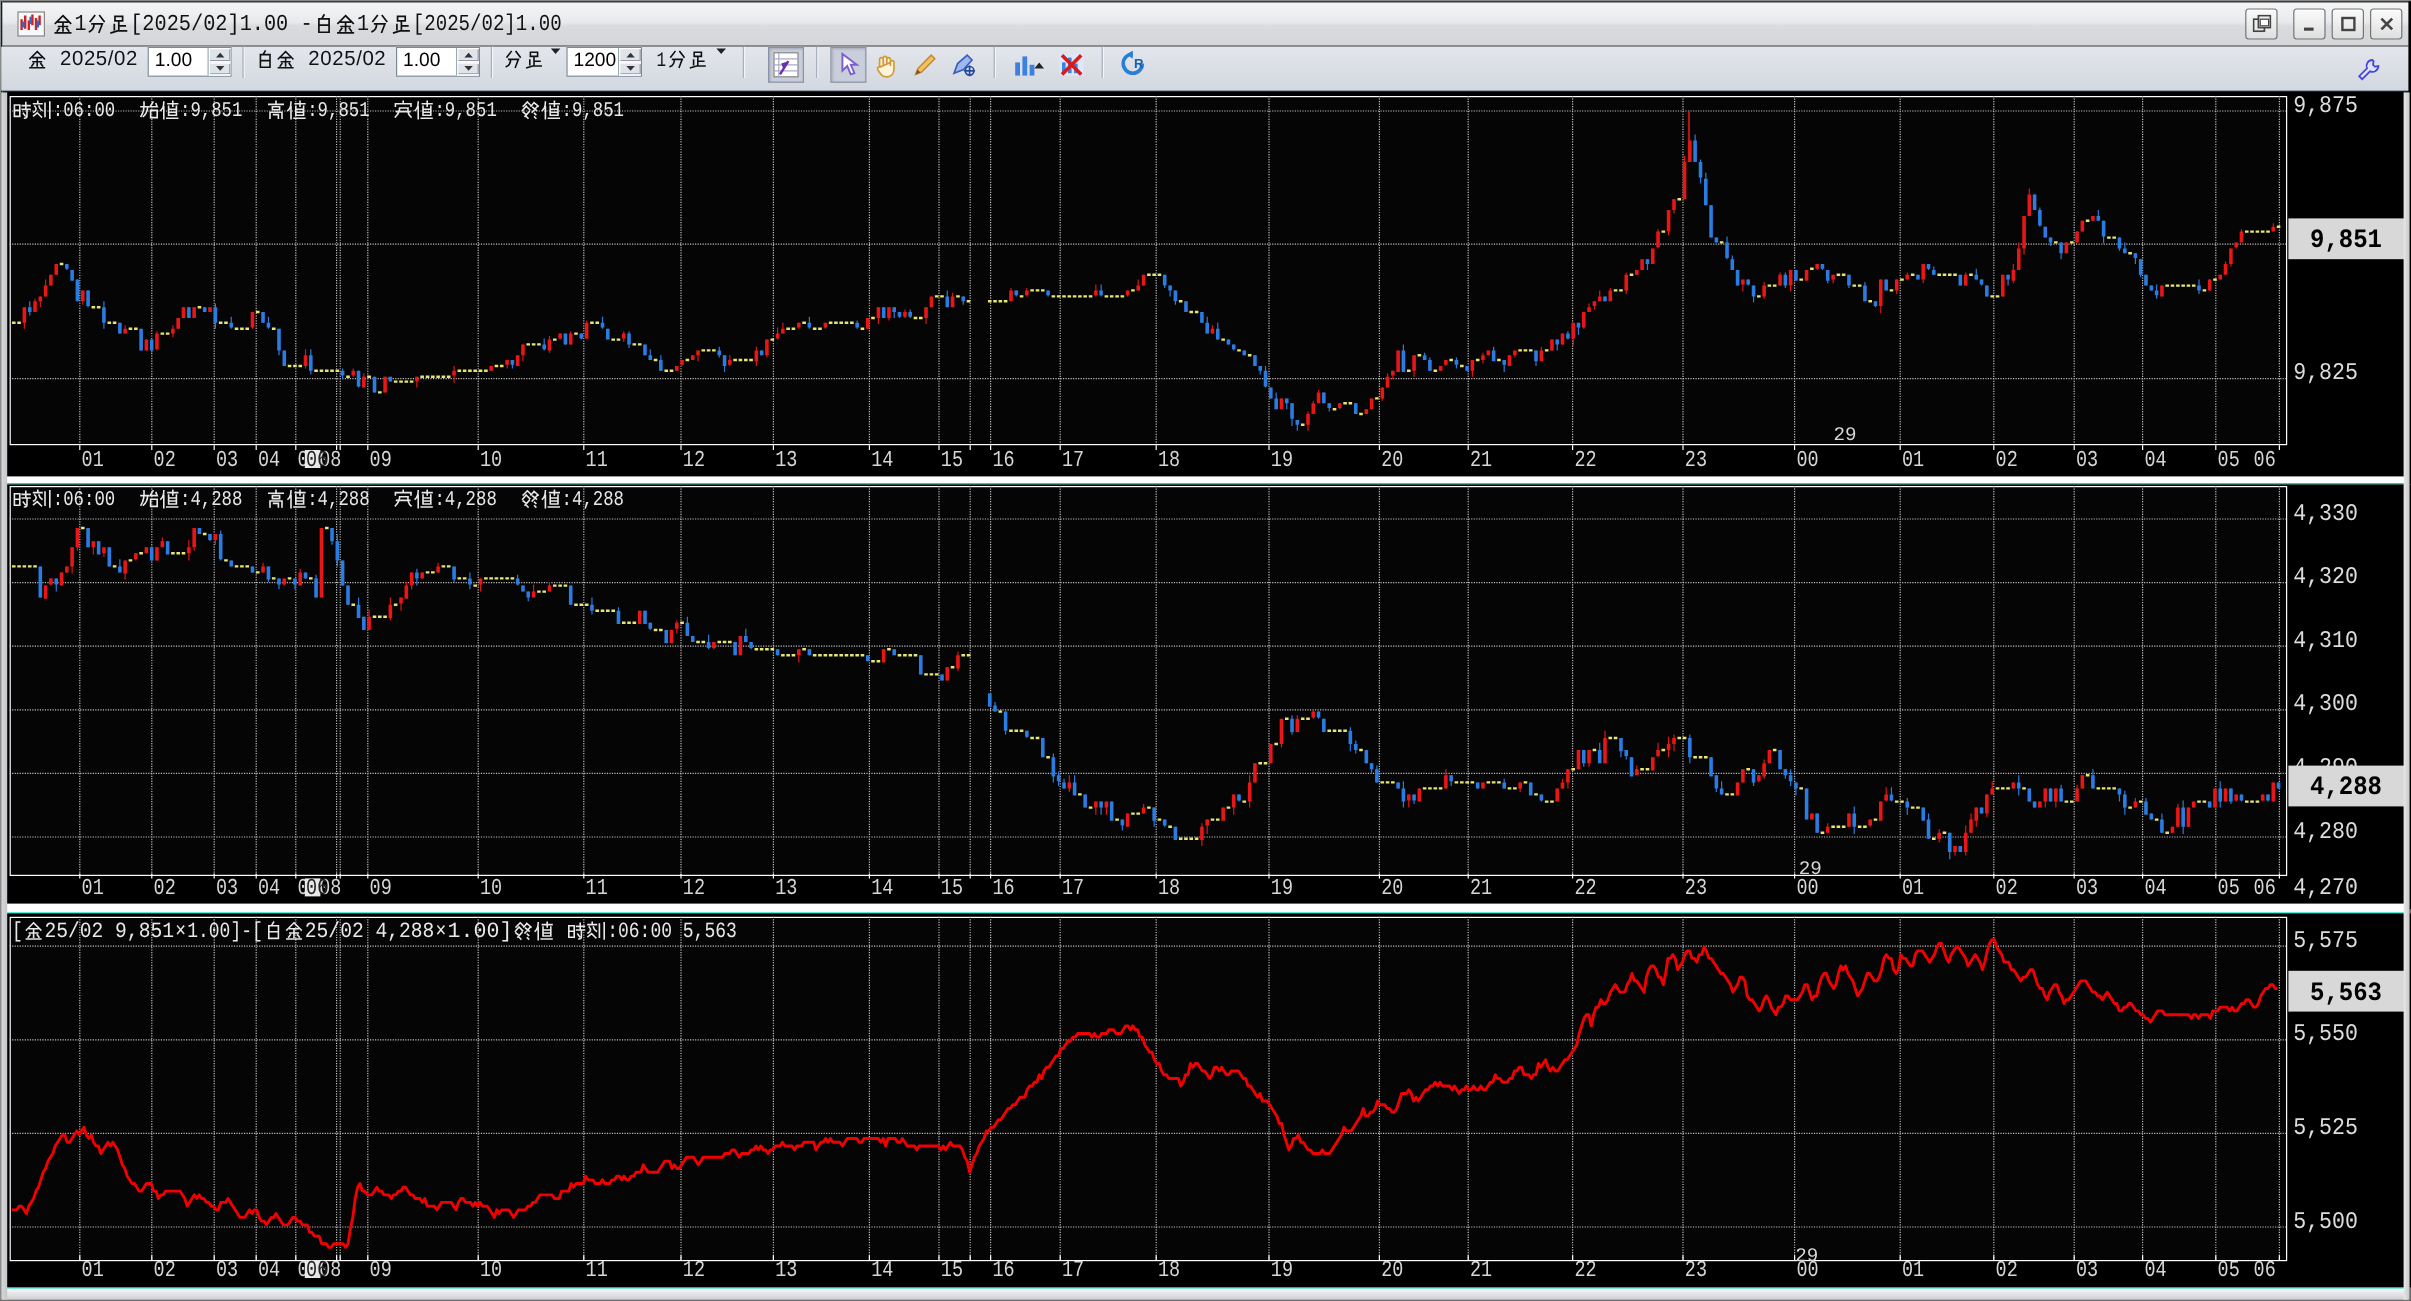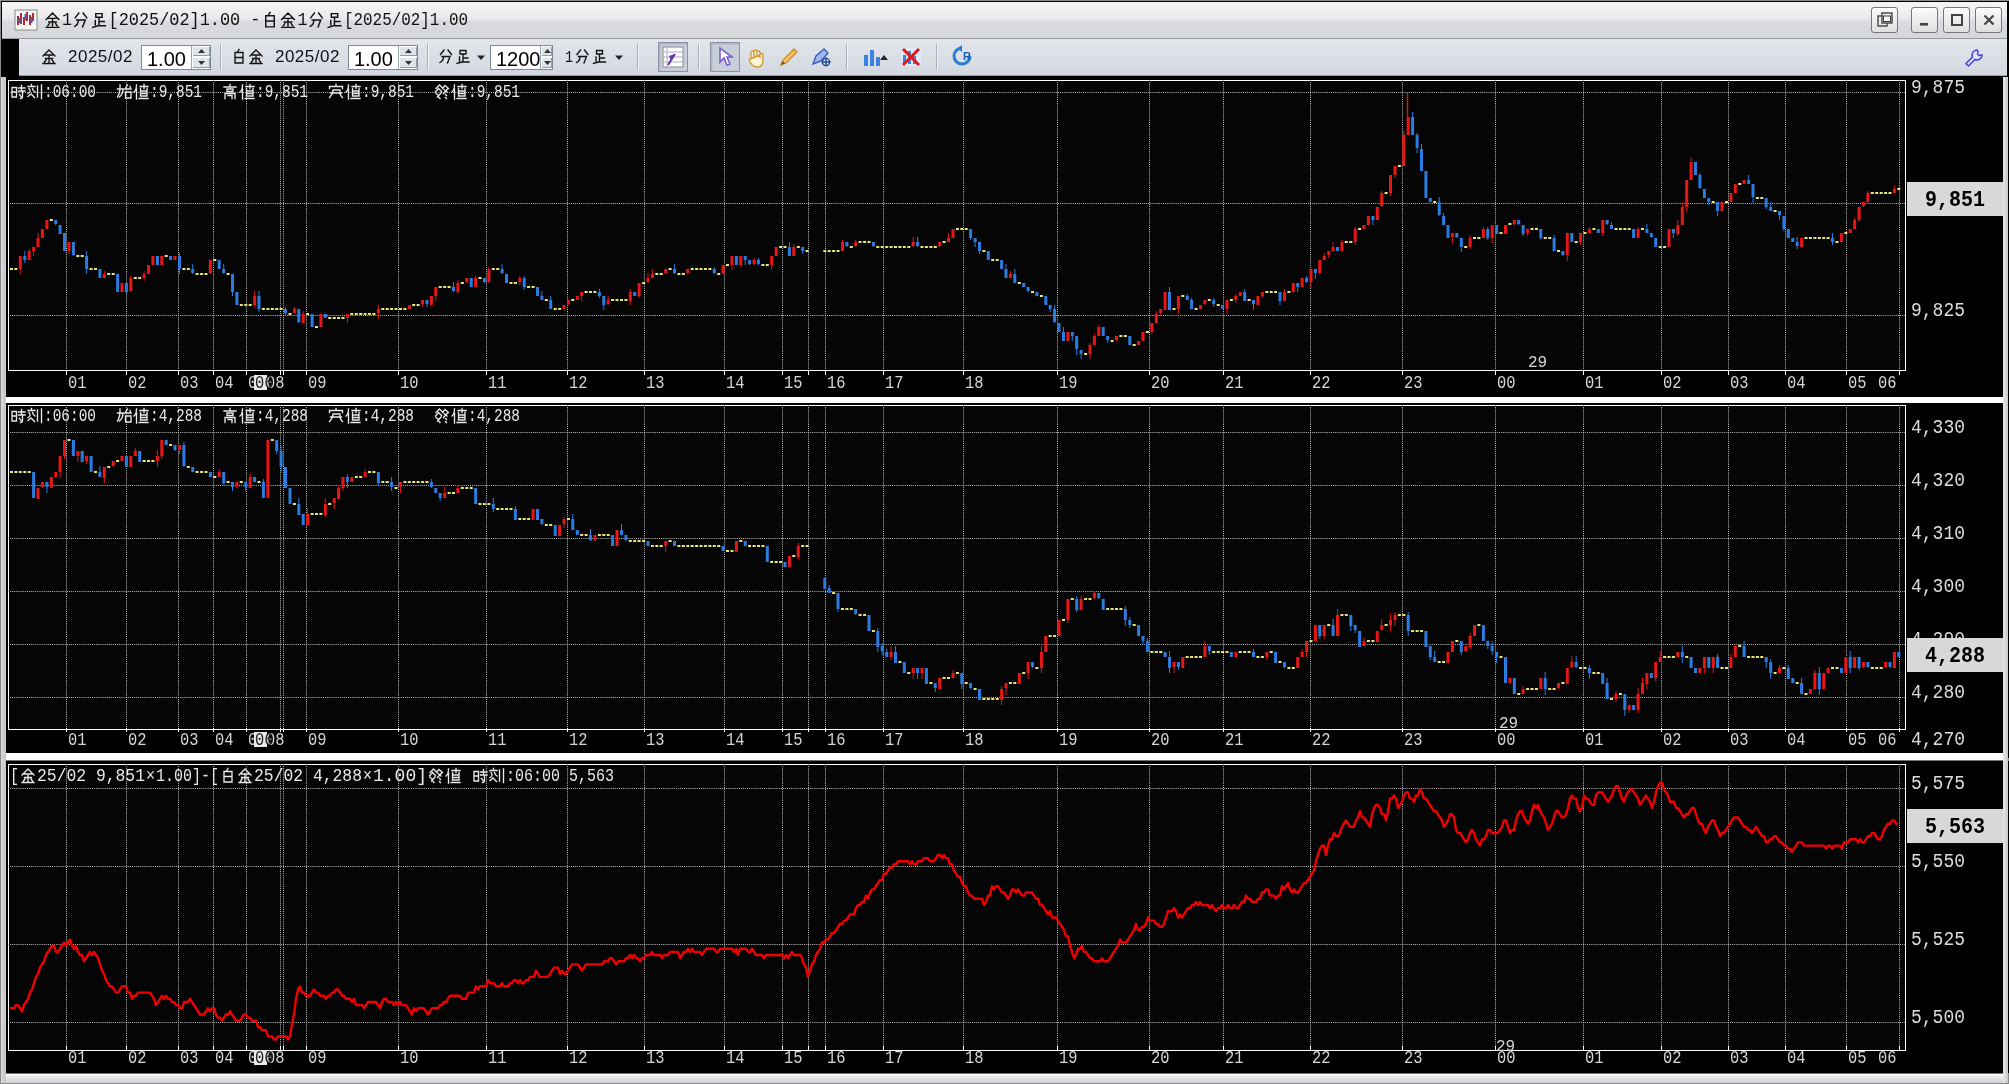--- a/index.html
+++ b/index.html
@@ -1,24 +1,24 @@
 <!DOCTYPE html>
 <html><head><meta charset="utf-8"><style>
 *{margin:0;padding:0;box-sizing:border-box}
 html,body{width:2009px;height:1084px;overflow:hidden;background:#000;font-family:"Liberation Sans",sans-serif}
 .frame{position:absolute;inset:0;border:1px solid #8a8a8a;background:#000}
 .titlebar{position:absolute;left:1px;top:1px;right:1px;height:37px;background:linear-gradient(#f4f5f6 0%,#e9eaec 45%,#d9dbde 55%,#d4d6da 100%);display:flex;align-items:center;padding-left:12px;border-bottom:1px solid #9a9a9a}
 .ticon{flex:0 0 auto}
 .wbtns{position:absolute;right:5px;top:5px;display:flex;gap:5px}
 .wb{width:27px;height:26px;background:linear-gradient(#fbfbfb,#dfdfdf);border:1px solid #777;border-radius:3px;display:flex;align-items:center;justify-content:center;box-shadow:inset 0 1px 0 #fff}
-.toolbar{position:absolute;left:18px;top:38px;right:1px;height:37px;background:linear-gradient(#e3e6ec,#d3d7df);display:flex;align-items:center;border-bottom:1px solid #969dab}
+.toolbar{position:absolute;left:0;top:38px;right:1px;height:37px;background:linear-gradient(#e3e6ec,#d3d7df);display:flex;align-items:flex-start;border-bottom:1px solid #969dab}
 .tlbl{display:inline-flex;align-items:center}
 .tdate{font-size:17px;color:#111;margin:0 8px 0 10px;letter-spacing:0.5px}
 .spin{height:25px;display:inline-flex;border:1px solid #7b8a9a;background:#fff}
-.spinfield{flex:1;font-family:"Liberation Sans";font-size:20px;color:#000;padding:2px 0 0 5px}
+.spinfield{flex:1;font-family:"Liberation Sans";font-size:16px;color:#000;padding:2px 0 0 5px}
 .spinbtns{width:19px;display:flex;flex-direction:column;border-left:1px solid #9aa;background:#dfe3ea}
 .sb{flex:1;display:flex;align-items:center;justify-content:center;border:1px solid #fff;border-right:0;box-shadow:inset -1px -1px 0 #99a}
 .tsep{width:2px;height:26px;border-left:1px solid #a9b0bc;border-right:1px solid #f2f4f8;margin:0 9px}
 .tbtn{width:30px;height:30px;display:flex;align-items:center;justify-content:center;margin:0 1px}
 .tbtn.sel{border:1px solid #8a93a5;background:#c9cedb;box-shadow:inset 1px 1px 2px #aab}
 .sep{position:absolute;left:1px;right:1px;background:#fff}
 .botfrm{position:absolute;left:1px;right:1px;bottom:0;height:9px;background:linear-gradient(#f2f3f4,#cdd0d4);border-top:1px solid #fff}
 .rfrm{position:absolute;right:0;top:76px;bottom:0;width:5px;background:linear-gradient(90deg,#e8e8e8,#c8c8c8)}
 </style></head><body>
 <svg width="0" height="0" style="position:absolute">
@@ -52,21 +52,21 @@
       </g>
       <g id="g_yasu">
         <path d="M8 0.5 V2 M1.5 2.5 H14.5 M1.5 2.5 V4.5 M14.5 2.5 V4.5 M5 6 Q5 10 1.5 13.5 M5 6 H12 Q11.5 11 14.5 13.5 M2.5 9 H13.5" fill="none" stroke="currentColor" stroke-width="1.35" stroke-linecap="square"></path>
       </g>
       <g id="g_owari">
         <path d="M5.5 1 L2 4.5 M5.5 1 L8 3.5 M4.5 4.5 L1.5 8 M4.5 4.5 L7.5 7.5 M2 9.5 L4.5 11.5 M7 9 L3.5 13 M5 13.5 L6 14.5 M11 1.5 L8.5 4.5 M11 1.5 L14.5 4.5 M10 5.5 L13 8 M13.5 5 L9.5 9.5 M11.5 10.5 L12.5 11.5 M11.5 13.5 L12.5 14.5" fill="none" stroke="currentColor" stroke-width="1.35" stroke-linecap="square"></path>
       </g>
     </defs>
   </svg>
 <div class="frame">
-    <div style="position:absolute;left:1px;top:0;right:1px;bottom:0;background:#737373">
+    <div style="position:absolute;left:1px;top:0;right:1px;bottom:0;background:#5eead4">
       <svg style="position:absolute;left:0;top:0" width="2009" height="403" viewBox="0 0 2009 403">
         <rect x="0" y="0" width="2009" height="403" fill="#000"></rect>
         <rect x="6.5" y="79.5" width="1897" height="290" fill="#050505" stroke="#fff" stroke-width="1"></rect>
         <path d="M64.5 79V369M124.5 79V369M176.5 79V369M211.5 79V369M244.5 79V369M278.5 79V369M281.5 79V369M304.5 79V369M396.5 79V369M484.5 79V369M565.5 79V369M642.5 79V369M722.5 79V369M780.5 79V369M806.5 79V369M823.5 79V369M881.5 79V369M961.5 79V369M1055.5 79V369M1147.5 79V369M1221.5 79V369M1308.5 79V369M1400.5 79V369M1493.5 79V369M1581.5 79V369M1659.5 79V369M1726.5 79V369M1783.5 79V369M1844.5 79V369M1897.5 79V369M6 91.5H1903M6 202.5H1903M6 314.5H1903" stroke="#bfbfbf" stroke-width="1" stroke-dasharray="1 1.1" fill="none"></path>
         <path d="M18.3 255V273M27.2 248V259M31.6 246V255M36.0 232V246M40.4 228V237M44.9 219V228M67.0 241V253M102.3 270V277M120.0 282V291M128.8 275V291M142.1 270V280M146.5 264V273M150.9 255V264M159.8 255V264M173.0 255V259M208.4 259V273M252.6 290V306M292.4 306V313M301.2 310V322M318.9 313V326M345.4 313V322M376.4 304V318M407.3 304V308M420.6 299V306M429.4 295V304M433.8 286V300M455.9 279V293M464.8 277V282M473.6 275V286M486.9 266V282M517.8 275V284M562.0 304V308M566.4 299V304M575.3 295V299M579.7 291V300M606.2 295V304M628.3 288V304M637.1 282V297M646.0 272V282M650.4 268V277M663.7 268V273M685.8 268V273M721.1 264V273M730.0 255V269M738.8 255V266M752.1 257V264M769.7 255V269M774.2 246V255M791.8 243V255M840.5 239V250M853.7 239V246M911.2 236V246M937.7 241V246M946.5 232V241M951.0 228V237M1008.4 270V277M1065.9 331V340M1088.0 342V358M1092.4 333V344M1096.8 324V335M1114.5 335V340M1136.6 340V344M1141.0 331V340M1149.9 322V333M1154.3 310V322M1158.7 308V315M1163.1 291V308M1176.4 295V313M1198.5 304V308M1202.9 299V304M1225.0 299V313M1233.8 293V302M1238.3 291V295M1255.9 295V304M1260.4 291V297M1282.5 288V299M1291.3 282V291M1300.1 277V286M1309.0 268V287M1317.8 259V273M1322.2 252V259M1326.7 250V257M1331.1 241V250M1339.9 239V250M1353.2 226V244M1362.0 224V228M1366.4 215V224M1375.3 206V219M1379.7 190V206M1388.5 174V195M1393.0 165V177M1401.8 129V165M1406.2 116V134M1450.4 232V242M1468.1 234V248M1481.4 226V237M1490.2 224V242M1503.5 224V232M1512.3 219V224M1525.6 228V235M1565.3 232V260M1578.6 232V244M1587.4 226V232M1600.7 219V235M1636.1 226V237M1667.0 228V246M1675.8 219V235M1680.3 201V224M1684.7 179V211M1689.1 156V179M1720.0 201V210M1728.9 192V201M1733.3 183V192M1742.1 179V183M1799.6 237V246M1839.4 232V241M1848.2 228V232M1852.6 217V228M1857.1 206V221M1861.5 201V206M1865.9 190V201M1892.4 185V192" stroke="#e01414" stroke-width="1" fill="none"></path>
         <path d="M22.8 250V262M53.7 219V224M58.1 224V232M62.5 232V250M71.4 241V255M84.6 250V273M97.9 268V277M115.6 273V291M124.4 282V293M155.4 255V264M168.6 255V259M177.5 252V273M190.7 263V273M217.2 259V268M221.7 263V273M230.5 273V295M234.9 291V304M257.0 290V311M283.5 306V315M296.8 308V322M310.1 313V326M323.3 313V317M425.0 299V306M451.5 281V291M469.2 277V286M482.4 277V282M500.1 263V273M504.5 273V282M522.2 275V289M535.5 286V295M539.9 290V299M548.7 295V308M597.4 288V297M601.8 295V309M632.7 291V295M672.5 263V273M712.3 266V273M734.4 255V264M743.2 255V264M747.6 259V264M756.5 257V264M787.4 241V255M800.7 246V253M844.9 241V246M871.4 241V246M915.6 236V246M968.6 228V239M973.1 237V246M977.5 241V253M986.3 250V259M999.6 259V268M1004.0 263V277M1012.8 268V282M1021.7 282V286M1026.1 286V291M1034.9 291V295M1043.8 295V304M1048.2 304V311M1052.6 304V322M1057.0 322V331M1061.5 326V340M1070.3 331V340M1074.7 335V354M1079.1 349V358M1101.2 326V335M1105.7 335V342M1127.8 335V344M1167.5 286V308M1185.2 293V299M1189.6 297V308M1211.7 297V306M1220.6 304V308M1242.7 288V299M1251.5 299V309M1278.0 291V304M1295.7 282V291M1304.6 275V282M1313.4 268V278M1335.5 246V250M1370.9 215V224M1410.6 111V134M1415.1 132V152M1419.5 143V170M1423.9 170V197M1428.3 197V201M1437.2 196V215M1441.6 212V224M1446.0 224V237M1454.8 232V237M1459.3 237V251M1485.8 226V239M1494.6 224V232M1516.7 219V224M1521.1 224V235M1538.8 228V239M1552.1 234V250M1560.9 250V255M1569.8 232V241M1596.3 228V232M1605.1 219V224M1609.5 221V228M1631.6 228V237M1644.9 223V232M1649.3 232V237M1653.7 237V246M1671.4 228V237M1693.5 161V174M1697.9 172V188M1702.4 188V197M1706.8 197V204M1715.6 201V215M1746.6 174V183M1751.0 183V202M1764.2 197V208M1768.7 201V210M1777.5 210V219M1781.9 215V230M1786.3 228V237M1790.8 237V241M1795.2 236V248M1830.5 232V244" stroke="#2b7ce0" stroke-width="1" fill="none"></path>
         <path d="M16.8 255h3v13h-3zM25.7 250h3v9h-3zM30.1 246h3v4h-3zM34.5 237h3v9h-3zM38.9 228h3v9h-3zM43.4 219h3v9h-3zM65.5 241h3v9h-3zM100.8 273h3v4h-3zM118.5 282h3v9h-3zM127.3 277h3v13h-3zM140.6 273h3v4h-3zM145.0 264h3v9h-3zM149.4 255h3v9h-3zM158.3 255h3v9h-3zM171.5 255h3v4h-3zM206.9 259h3v13h-3zM251.1 295h3v9h-3zM290.9 308h3v4h-3zM299.7 313h3v9h-3zM317.4 313h3v13h-3zM343.9 313h3v4h-3zM374.9 308h3v4h-3zM405.8 304h3v4h-3zM419.1 299h3v4h-3zM427.9 295h3v9h-3zM432.3 286h3v9h-3zM454.4 282h3v9h-3zM463.3 277h3v4h-3zM472.1 277h3v9h-3zM485.4 268h3v13h-3zM516.3 277h3v4h-3zM560.5 304h3v4h-3zM564.9 299h3v4h-3zM573.8 295h3v4h-3zM578.2 291h3v4h-3zM604.7 299h3v4h-3zM626.8 291h3v9h-3zM635.6 282h3v13h-3zM644.5 277h3v4h-3zM648.9 273h3v4h-3zM662.2 268h3v4h-3zM684.3 268h3v4h-3zM719.6 264h3v9h-3zM728.5 255h3v9h-3zM737.3 255h3v9h-3zM750.6 259h3v4h-3zM768.2 255h3v9h-3zM772.7 246h3v9h-3zM790.3 246h3v9h-3zM839.0 241h3v9h-3zM852.2 241h3v4h-3zM909.7 241h3v4h-3zM936.2 241h3v4h-3zM945.0 237h3v4h-3zM949.5 228h3v9h-3zM1006.9 273h3v4h-3zM1064.4 331h3v9h-3zM1086.5 344h3v9h-3zM1090.9 335h3v9h-3zM1095.3 326h3v9h-3zM1113.0 335h3v4h-3zM1135.1 340h3v4h-3zM1139.5 331h3v9h-3zM1148.4 322h3v9h-3zM1152.8 313h3v9h-3zM1157.2 308h3v4h-3zM1161.6 291h3v18h-3zM1174.9 295h3v13h-3zM1197.0 304h3v4h-3zM1201.4 299h3v4h-3zM1223.5 299h3v9h-3zM1232.3 295h3v4h-3zM1236.8 291h3v4h-3zM1254.4 295h3v9h-3zM1258.9 291h3v4h-3zM1281.0 291h3v9h-3zM1289.8 282h3v9h-3zM1298.6 277h3v9h-3zM1307.5 268h3v13h-3zM1316.3 259h3v13h-3zM1320.7 255h3v4h-3zM1325.2 250h3v4h-3zM1329.6 246h3v4h-3zM1338.4 241h3v9h-3zM1351.7 228h3v13h-3zM1360.5 224h3v4h-3zM1364.9 215h3v9h-3zM1373.8 206h3v13h-3zM1378.2 192h3v13h-3zM1387.0 174h3v18h-3zM1391.5 165h3v9h-3zM1400.3 134h3v31h-3zM1404.7 116h3v18h-3zM1448.9 232h3v4h-3zM1466.6 237h3v9h-3zM1479.9 228h3v9h-3zM1488.7 224h3v13h-3zM1502.0 224h3v9h-3zM1510.8 219h3v4h-3zM1524.1 228h3v4h-3zM1563.8 232h3v22h-3zM1577.1 232h3v9h-3zM1585.9 228h3v4h-3zM1599.2 219h3v13h-3zM1634.6 228h3v9h-3zM1665.5 228h3v18h-3zM1674.3 224h3v9h-3zM1678.8 206h3v18h-3zM1683.2 179h3v27h-3zM1687.6 161h3v18h-3zM1718.5 201h3v9h-3zM1727.4 192h3v9h-3zM1731.8 183h3v9h-3zM1740.6 179h3v4h-3zM1798.1 237h3v9h-3zM1837.9 232h3v9h-3zM1846.7 228h3v4h-3zM1851.1 219h3v9h-3zM1855.6 206h3v13h-3zM1860.0 201h3v4h-3zM1864.4 192h3v9h-3zM1890.9 188h3v4h-3z" fill="#e81616"></path>
         <path d="M21.3 255h3v4h-3zM52.2 219h3v4h-3zM56.6 224h3v9h-3zM61.0 232h3v18h-3zM69.9 241h3v13h-3zM83.1 255h3v13h-3zM96.4 268h3v9h-3zM114.1 273h3v18h-3zM122.9 282h3v9h-3zM153.9 255h3v9h-3zM167.1 255h3v4h-3zM176.0 255h3v13h-3zM189.2 268h3v4h-3zM215.7 259h3v9h-3zM220.2 268h3v4h-3zM229.0 273h3v18h-3zM233.4 291h3v13h-3zM255.5 295h3v13h-3zM282.0 308h3v4h-3zM295.3 308h3v13h-3zM308.6 313h3v13h-3zM321.8 313h3v4h-3zM423.5 299h3v4h-3zM450.0 286h3v4h-3zM467.7 277h3v9h-3zM480.9 277h3v4h-3zM498.6 268h3v4h-3zM503.0 273h3v9h-3zM520.7 277h3v9h-3zM534.0 286h3v9h-3zM538.4 295h3v4h-3zM547.2 299h3v9h-3zM595.9 291h3v4h-3zM600.3 295h3v9h-3zM631.2 291h3v4h-3zM671.0 268h3v4h-3zM710.8 268h3v4h-3zM732.9 255h3v9h-3zM741.7 255h3v4h-3zM746.1 259h3v4h-3zM755.0 259h3v4h-3zM785.9 246h3v9h-3zM799.2 246h3v4h-3zM843.4 241h3v4h-3zM869.9 241h3v4h-3zM914.1 241h3v4h-3zM967.1 228h3v9h-3zM971.6 237h3v4h-3zM976.0 241h3v9h-3zM984.8 250h3v9h-3zM998.1 259h3v9h-3zM1002.5 268h3v9h-3zM1011.3 273h3v9h-3zM1020.2 282h3v4h-3zM1024.6 286h3v4h-3zM1033.4 291h3v4h-3zM1042.3 295h3v9h-3zM1046.7 304h3v4h-3zM1051.1 308h3v13h-3zM1055.5 322h3v9h-3zM1060.0 331h3v9h-3zM1068.8 331h3v4h-3zM1073.2 335h3v13h-3zM1077.6 349h3v4h-3zM1099.7 326h3v9h-3zM1104.2 335h3v4h-3zM1126.3 335h3v9h-3zM1166.0 291h3v18h-3zM1183.7 295h3v4h-3zM1188.1 299h3v9h-3zM1210.2 299h3v4h-3zM1219.1 304h3v4h-3zM1241.2 291h3v9h-3zM1250.0 299h3v4h-3zM1276.5 291h3v9h-3zM1294.2 282h3v4h-3zM1303.1 277h3v4h-3zM1311.9 268h3v4h-3zM1334.0 246h3v4h-3zM1369.4 215h3v4h-3zM1409.1 116h3v18h-3zM1413.6 134h3v13h-3zM1418.0 148h3v22h-3zM1422.4 170h3v27h-3zM1426.8 197h3v4h-3zM1435.7 201h3v13h-3zM1440.1 215h3v9h-3zM1444.5 224h3v13h-3zM1453.3 232h3v4h-3zM1457.8 237h3v9h-3zM1484.3 228h3v9h-3zM1493.1 224h3v9h-3zM1515.2 219h3v4h-3zM1519.6 224h3v9h-3zM1537.3 228h3v9h-3zM1550.6 237h3v13h-3zM1559.4 250h3v4h-3zM1568.3 232h3v9h-3zM1594.8 228h3v4h-3zM1603.6 219h3v4h-3zM1608.0 224h3v4h-3zM1630.1 228h3v9h-3zM1643.4 228h3v4h-3zM1647.8 232h3v4h-3zM1652.2 237h3v9h-3zM1669.9 228h3v4h-3zM1692.0 161h3v13h-3zM1696.4 174h3v13h-3zM1700.9 188h3v9h-3zM1705.3 197h3v4h-3zM1714.1 201h3v9h-3zM1745.1 179h3v4h-3zM1749.5 183h3v13h-3zM1762.7 197h3v9h-3zM1767.2 206h3v4h-3zM1776.0 210h3v4h-3zM1780.4 215h3v13h-3zM1784.8 228h3v9h-3zM1789.3 237h3v4h-3zM1793.7 241h3v4h-3zM1829.0 237h3v4h-3z" fill="#2b7ce0"></path>
         <path d="M8.0 267h3v2h-3zM12.4 267h3v2h-3zM47.8 218h3v2h-3zM74.3 254h3v2h-3zM78.7 254h3v2h-3zM87.6 267h3v2h-3zM92.0 267h3v2h-3zM105.2 272h3v2h-3zM109.7 272h3v2h-3zM131.8 276h3v2h-3zM136.2 276h3v2h-3zM162.7 254h3v2h-3zM180.4 267h3v2h-3zM184.8 267h3v2h-3zM193.6 272h3v2h-3zM198.1 272h3v2h-3zM202.5 272h3v2h-3zM211.3 258h3v2h-3zM224.6 272h3v2h-3zM237.8 303h3v2h-3zM242.3 303h3v2h-3zM246.7 303h3v2h-3zM259.9 307h3v2h-3zM264.4 307h3v2h-3zM268.8 307h3v2h-3zM273.2 307h3v2h-3zM277.6 307h3v2h-3zM286.5 312h3v2h-3zM304.1 312h3v2h-3zM313.0 325h3v2h-3zM326.2 316h3v2h-3zM330.7 316h3v2h-3zM335.1 316h3v2h-3zM339.5 316h3v2h-3zM348.3 312h3v2h-3zM352.8 312h3v2h-3zM357.2 312h3v2h-3zM361.6 312h3v2h-3zM366.0 312h3v2h-3zM370.4 312h3v2h-3zM379.3 307h3v2h-3zM383.7 307h3v2h-3zM388.1 307h3v2h-3zM392.5 307h3v2h-3zM397.0 307h3v2h-3zM401.4 307h3v2h-3zM410.2 303h3v2h-3zM414.6 303h3v2h-3zM436.7 285h3v2h-3zM441.2 285h3v2h-3zM445.6 285h3v2h-3zM458.8 281h3v2h-3zM476.5 276h3v2h-3zM489.8 267h3v2h-3zM494.2 267h3v2h-3zM507.5 281h3v2h-3zM511.9 281h3v2h-3zM525.1 285h3v2h-3zM529.6 285h3v2h-3zM542.8 298h3v2h-3zM551.7 307h3v2h-3zM556.1 307h3v2h-3zM569.3 298h3v2h-3zM582.6 290h3v2h-3zM587.0 290h3v2h-3zM591.4 290h3v2h-3zM609.1 298h3v2h-3zM613.5 298h3v2h-3zM618.0 298h3v2h-3zM622.4 298h3v2h-3zM640.1 281h3v2h-3zM653.3 272h3v2h-3zM657.7 272h3v2h-3zM666.6 267h3v2h-3zM675.4 272h3v2h-3zM679.8 272h3v2h-3zM688.7 267h3v2h-3zM693.1 267h3v2h-3zM697.5 267h3v2h-3zM701.9 267h3v2h-3zM706.4 267h3v2h-3zM715.2 272h3v2h-3zM724.0 263h3v2h-3zM759.4 263h3v2h-3zM763.8 263h3v2h-3zM777.1 245h3v2h-3zM781.5 245h3v2h-3zM794.8 245h3v2h-3zM803.6 249h3v2h-3zM821.3 249h3v2h-3zM825.7 249h3v2h-3zM830.1 249h3v2h-3zM834.5 249h3v2h-3zM847.8 245h3v2h-3zM856.6 240h3v2h-3zM861.1 240h3v2h-3zM865.5 240h3v2h-3zM874.3 245h3v2h-3zM878.7 245h3v2h-3zM883.2 245h3v2h-3zM887.6 245h3v2h-3zM892.0 245h3v2h-3zM896.4 245h3v2h-3zM900.8 245h3v2h-3zM905.3 245h3v2h-3zM918.5 245h3v2h-3zM922.9 245h3v2h-3zM927.4 245h3v2h-3zM931.8 245h3v2h-3zM940.6 240h3v2h-3zM953.9 227h3v2h-3zM958.3 227h3v2h-3zM962.7 227h3v2h-3zM980.4 249h3v2h-3zM989.2 258h3v2h-3zM993.7 258h3v2h-3zM1015.8 281h3v2h-3zM1029.0 290h3v2h-3zM1037.9 294h3v2h-3zM1082.1 352h3v2h-3zM1108.6 339h3v2h-3zM1117.4 334h3v2h-3zM1121.8 334h3v2h-3zM1130.7 343h3v2h-3zM1143.9 330h3v2h-3zM1170.5 307h3v2h-3zM1179.3 294h3v2h-3zM1192.6 307h3v2h-3zM1205.8 298h3v2h-3zM1214.7 303h3v2h-3zM1227.9 298h3v2h-3zM1245.6 298h3v2h-3zM1263.3 290h3v2h-3zM1267.7 290h3v2h-3zM1272.1 290h3v2h-3zM1285.4 290h3v2h-3zM1342.8 240h3v2h-3zM1347.3 240h3v2h-3zM1356.1 227h3v2h-3zM1382.6 191h3v2h-3zM1395.9 164h3v2h-3zM1431.2 200h3v2h-3zM1462.2 245h3v2h-3zM1471.0 236h3v2h-3zM1475.4 236h3v2h-3zM1497.5 231h3v2h-3zM1506.4 222h3v2h-3zM1528.5 227h3v2h-3zM1532.9 227h3v2h-3zM1541.7 236h3v2h-3zM1546.2 236h3v2h-3zM1555.0 249h3v2h-3zM1572.7 240h3v2h-3zM1581.5 231h3v2h-3zM1590.4 227h3v2h-3zM1612.5 227h3v2h-3zM1616.9 227h3v2h-3zM1621.3 227h3v2h-3zM1625.7 227h3v2h-3zM1639.0 227h3v2h-3zM1656.7 245h3v2h-3zM1661.1 245h3v2h-3zM1709.7 200h3v2h-3zM1723.0 200h3v2h-3zM1736.2 182h3v2h-3zM1753.9 196h3v2h-3zM1758.3 196h3v2h-3zM1771.6 209h3v2h-3zM1802.5 236h3v2h-3zM1806.9 236h3v2h-3zM1811.4 236h3v2h-3zM1815.8 236h3v2h-3zM1820.2 236h3v2h-3zM1824.6 236h3v2h-3zM1833.5 240h3v2h-3zM1842.3 231h3v2h-3zM1868.8 191h3v2h-3zM1873.2 191h3v2h-3zM1877.7 191h3v2h-3zM1882.1 191h3v2h-3zM1886.5 191h3v2h-3zM1895.3 187h3v2h-3z" fill="#e6e673"></path>
         <path d="M1405.5 92V125" stroke="#e01414" stroke-width="1.4" fill="none"></path>

